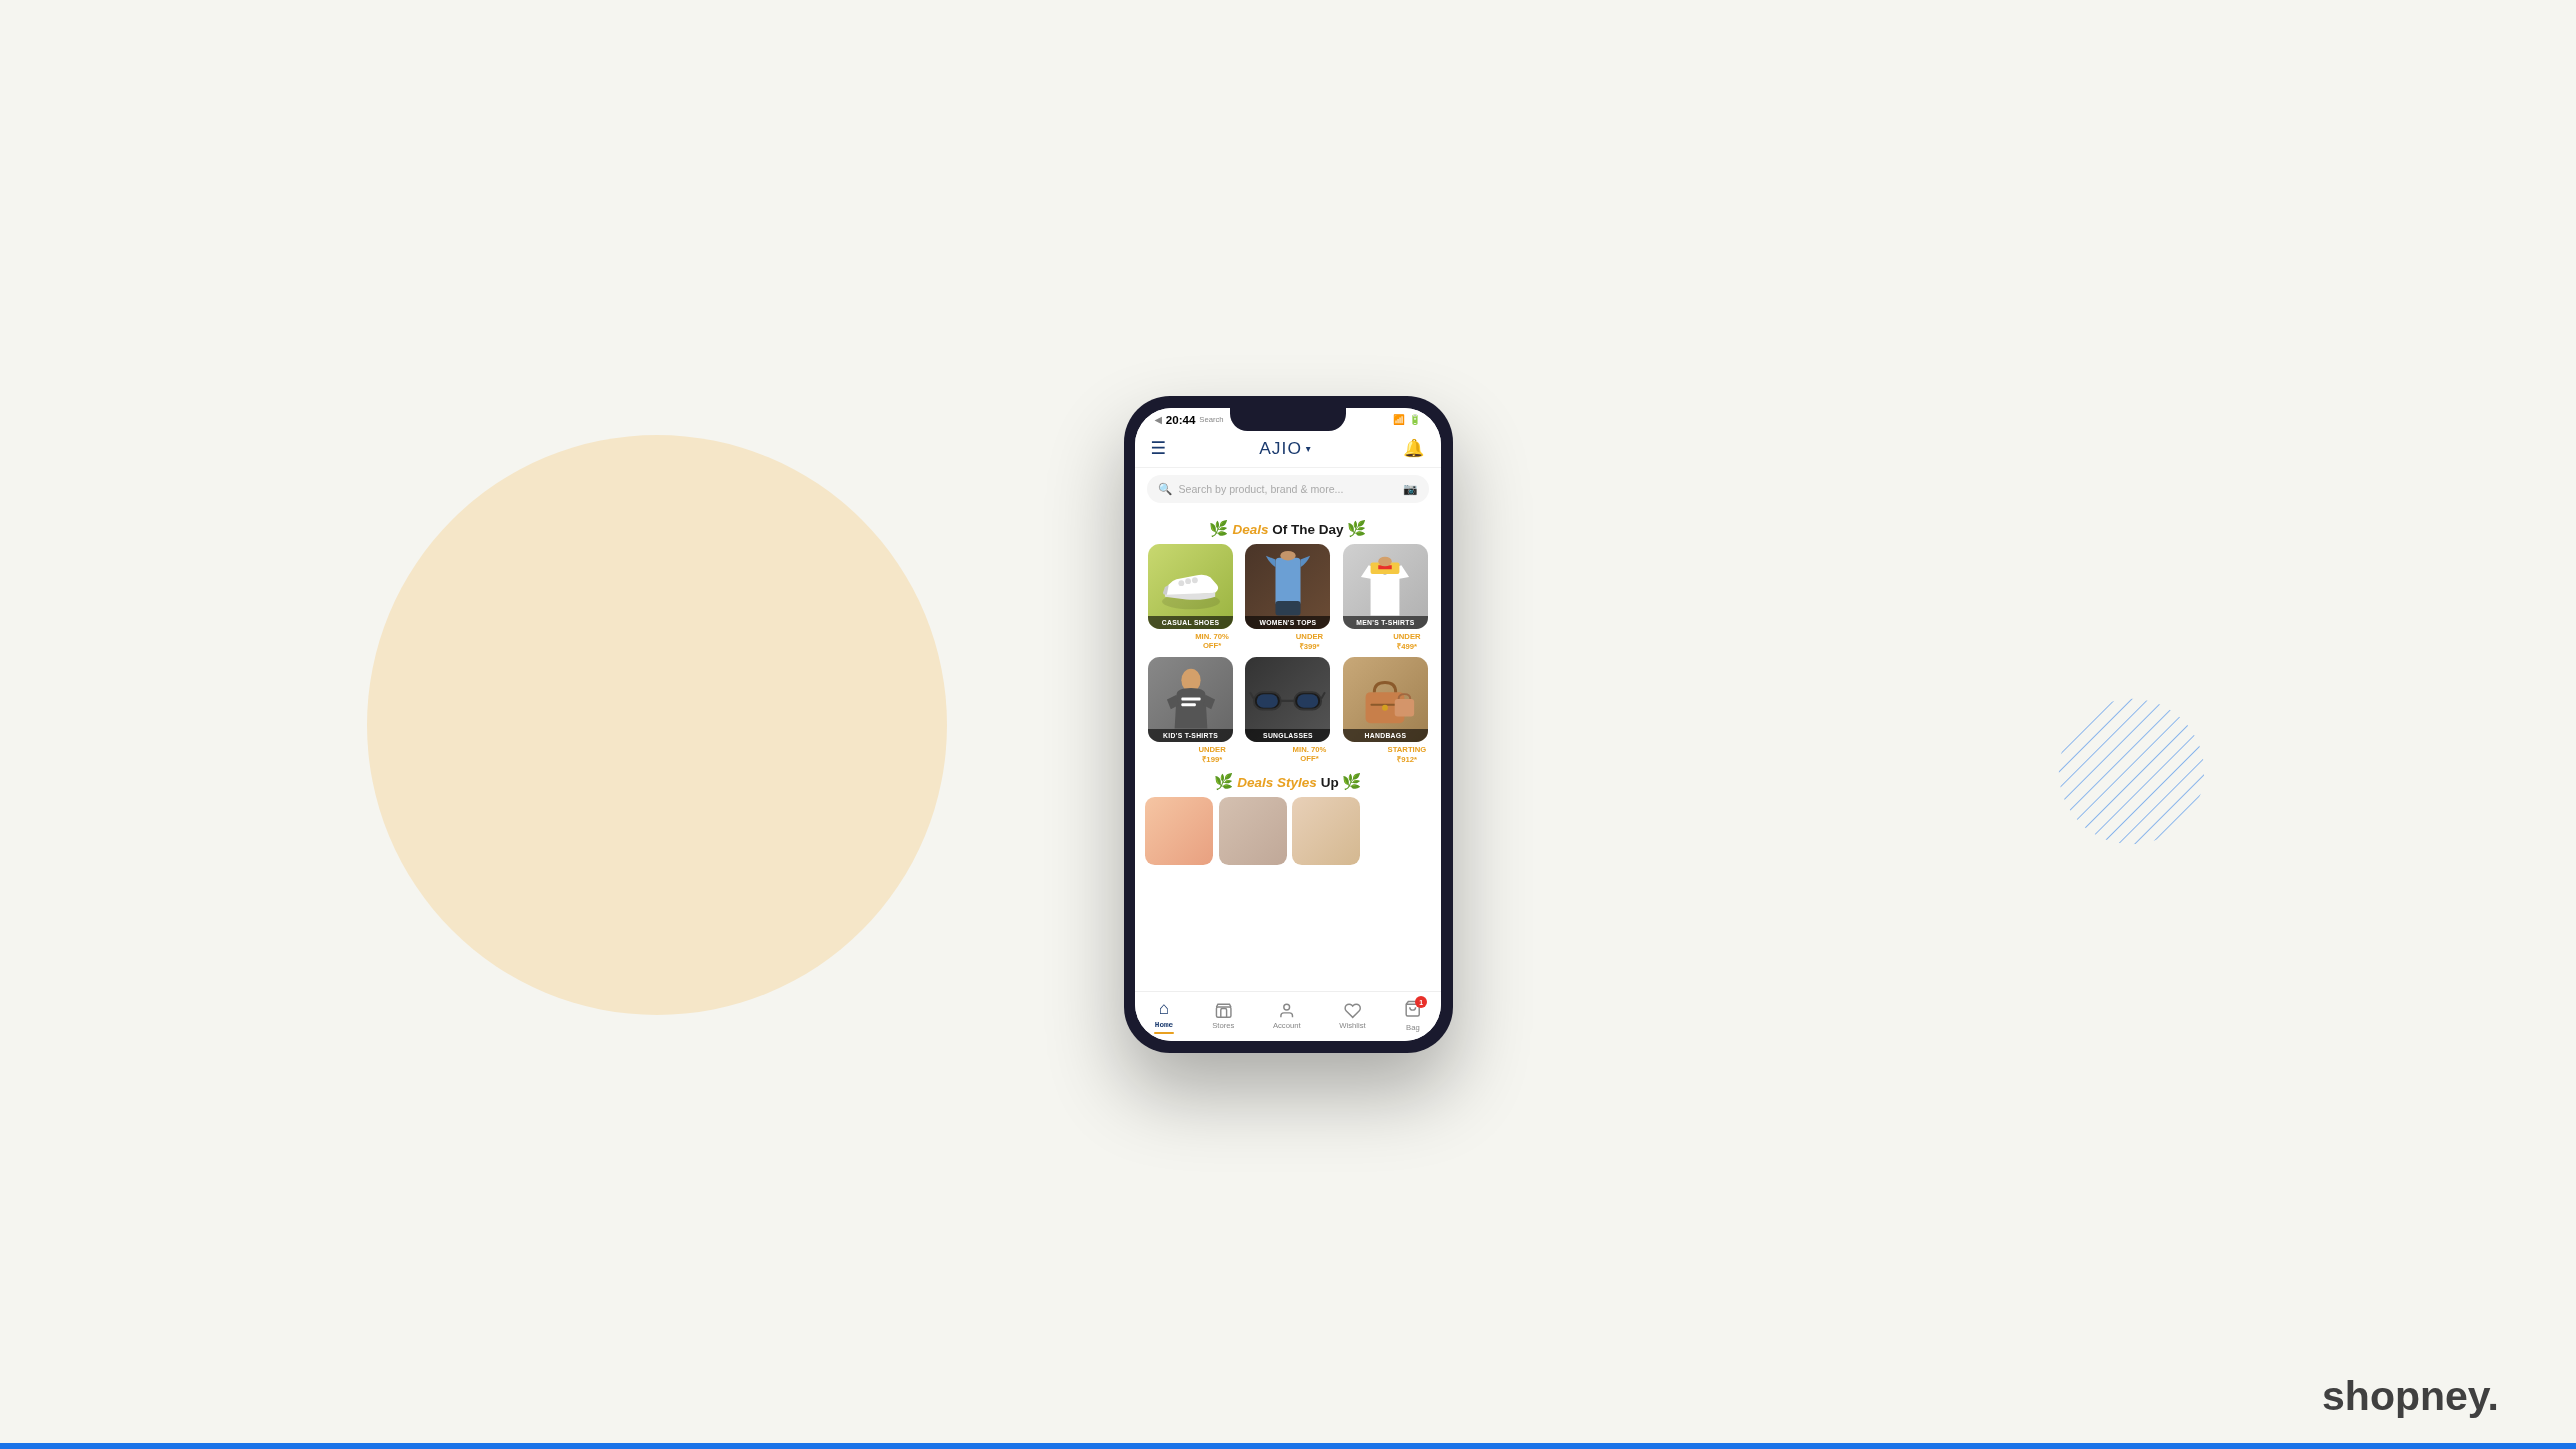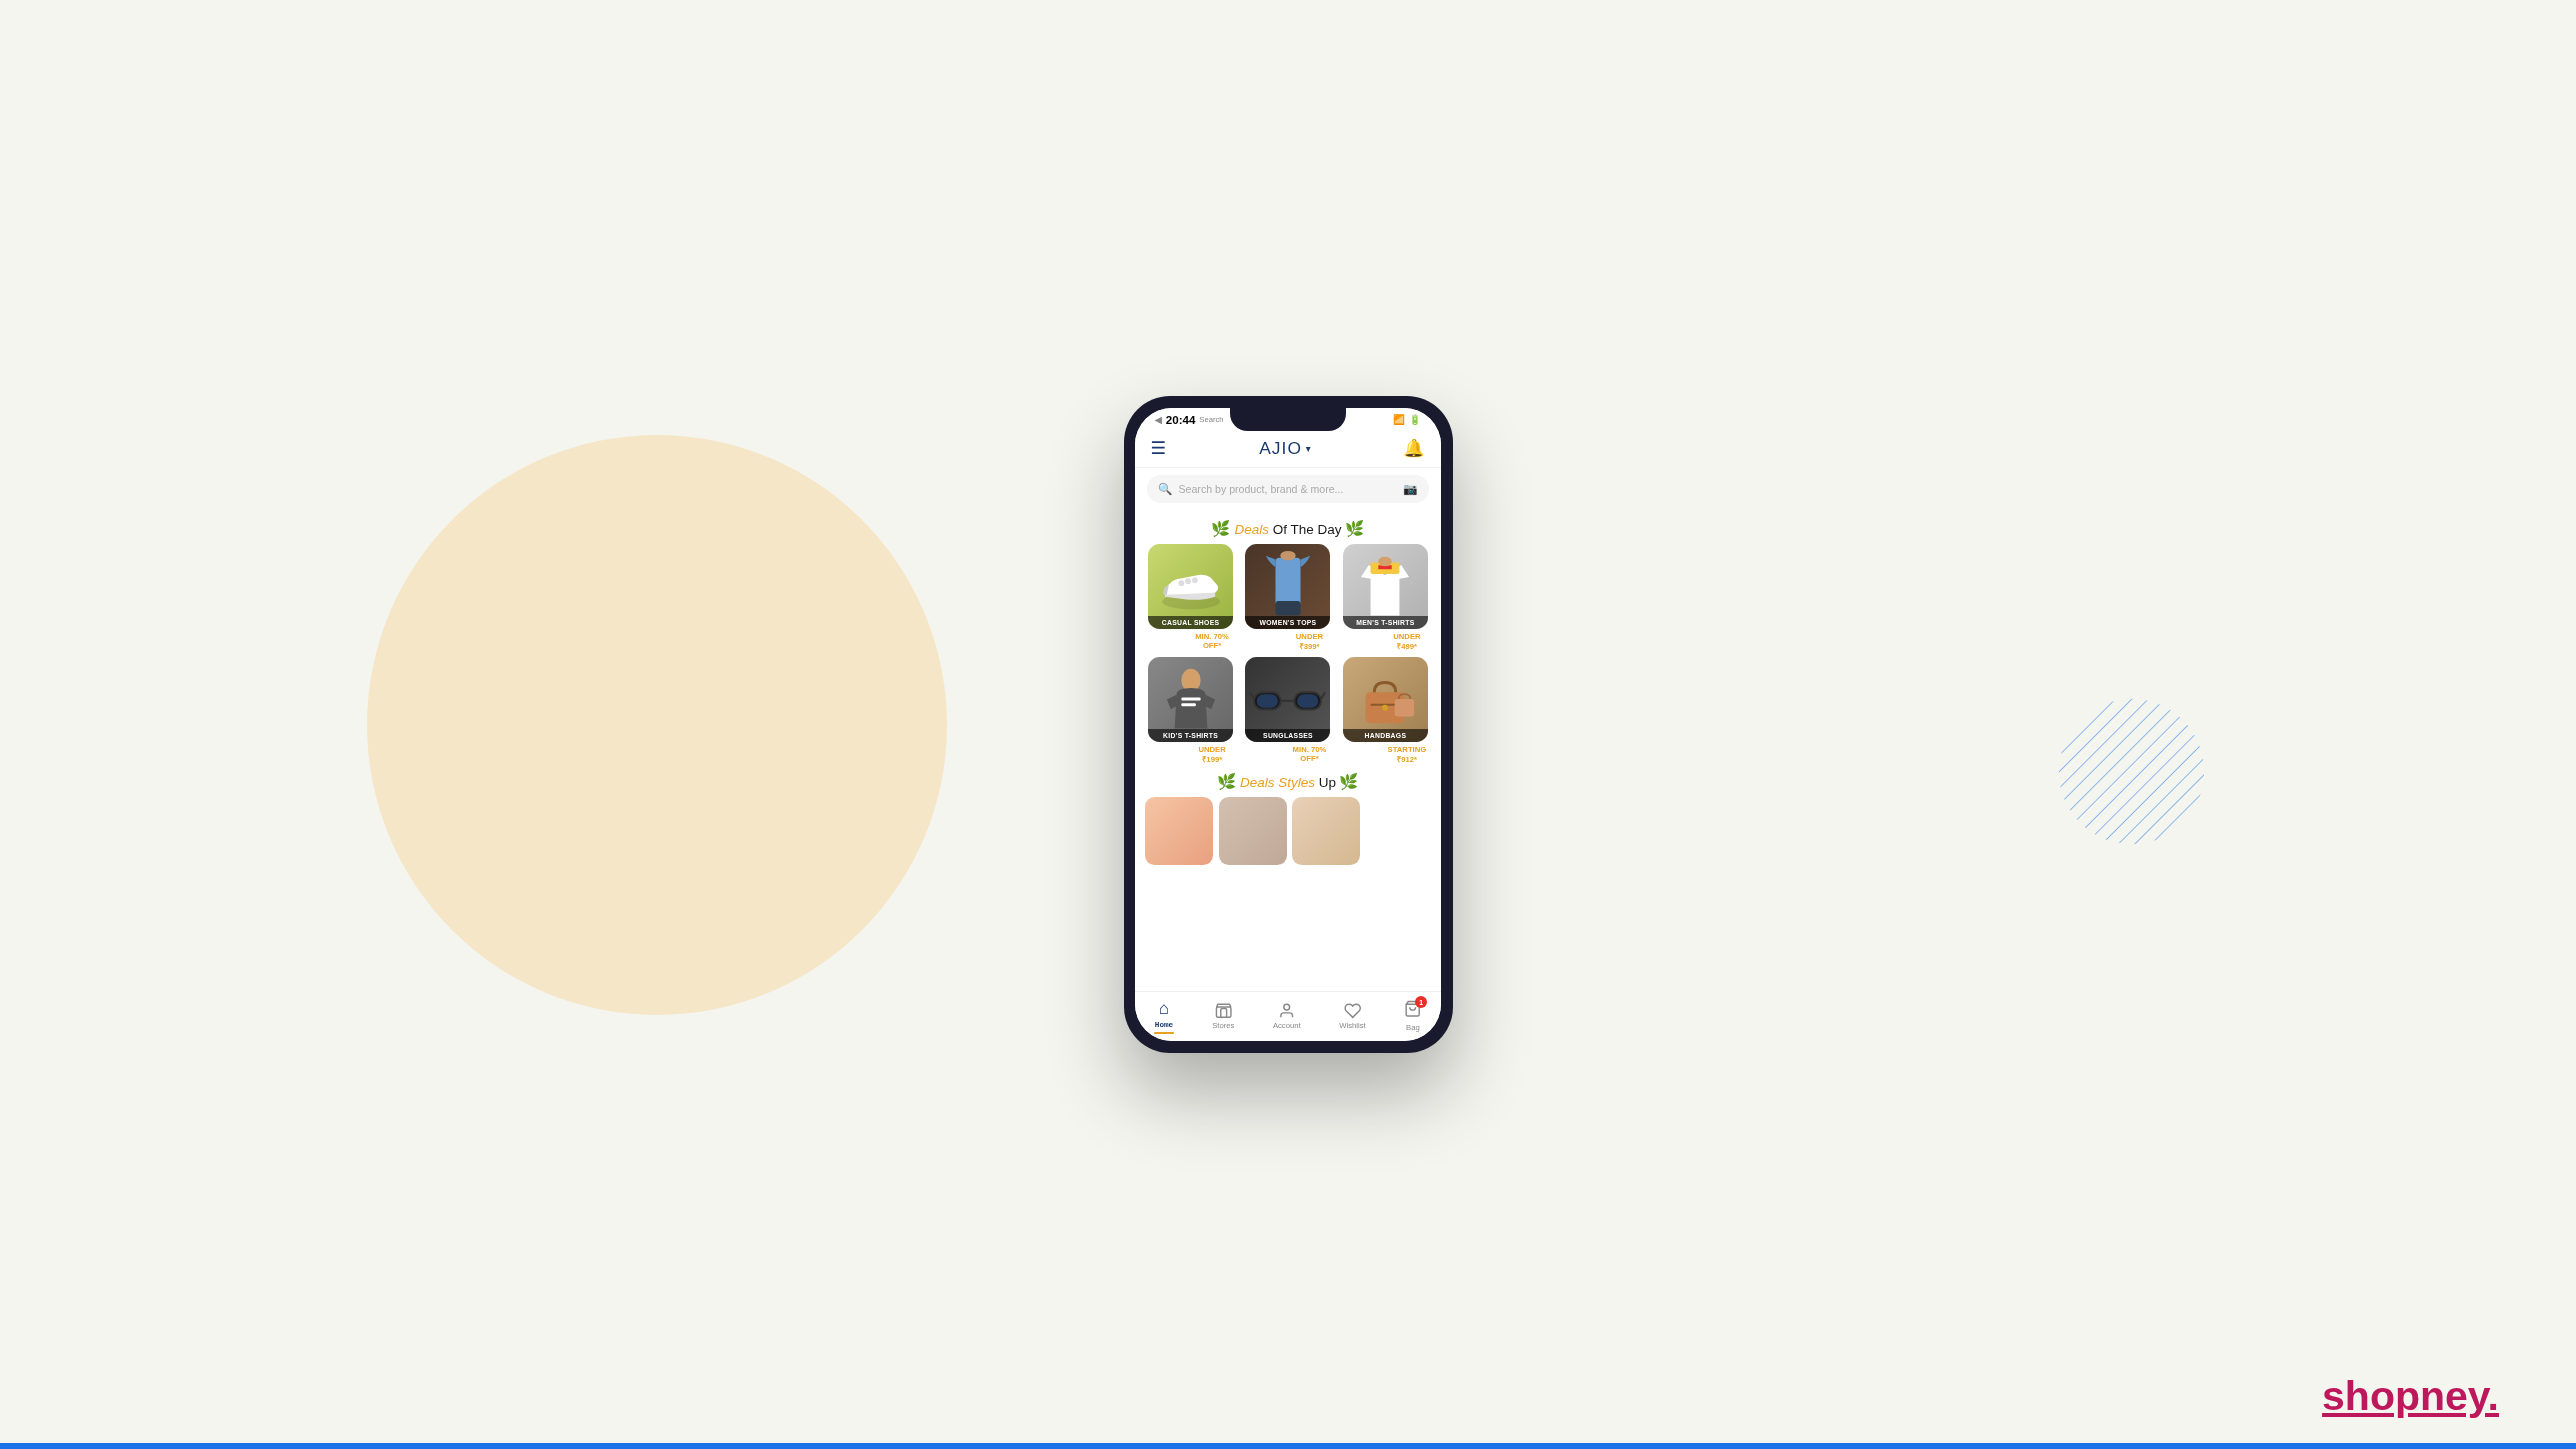--- a/index.html
+++ b/index.html
@@ -53,22 +53,21 @@
     .shopney-logo {
       position: absolute;
       bottom: 29px;
       right: 77px;
       font-size: 41px;
       font-weight: 800;
       color: #1a73e8;
     }
 
     .shopney-logo span {
-      color: #be185d;
-      text-decoration: underline;
+      color: #404040;
     }
 
     .phone-wrapper {
       position: relative;
       z-index: 10;
     }
 
     .phone {
       width: 329px;
       height: 657px;
@@ -194,21 +193,21 @@
       overflow-y: auto;
       overflow-x: hidden;
     }
 
     .content-scroll::-webkit-scrollbar { display: none; }
 
     .section-header {
       text-align: center;
       padding: 9.7px 0 5.8px;
       font-size: 13.5px;
-      font-weight: 400;
+      font-weight: 700;
     }
 
     .section-header .highlight {
       color: #e8a020;
       font-style: italic;
     }
 
     .section-header .normal {
       color: #1a1a1a;
     }

